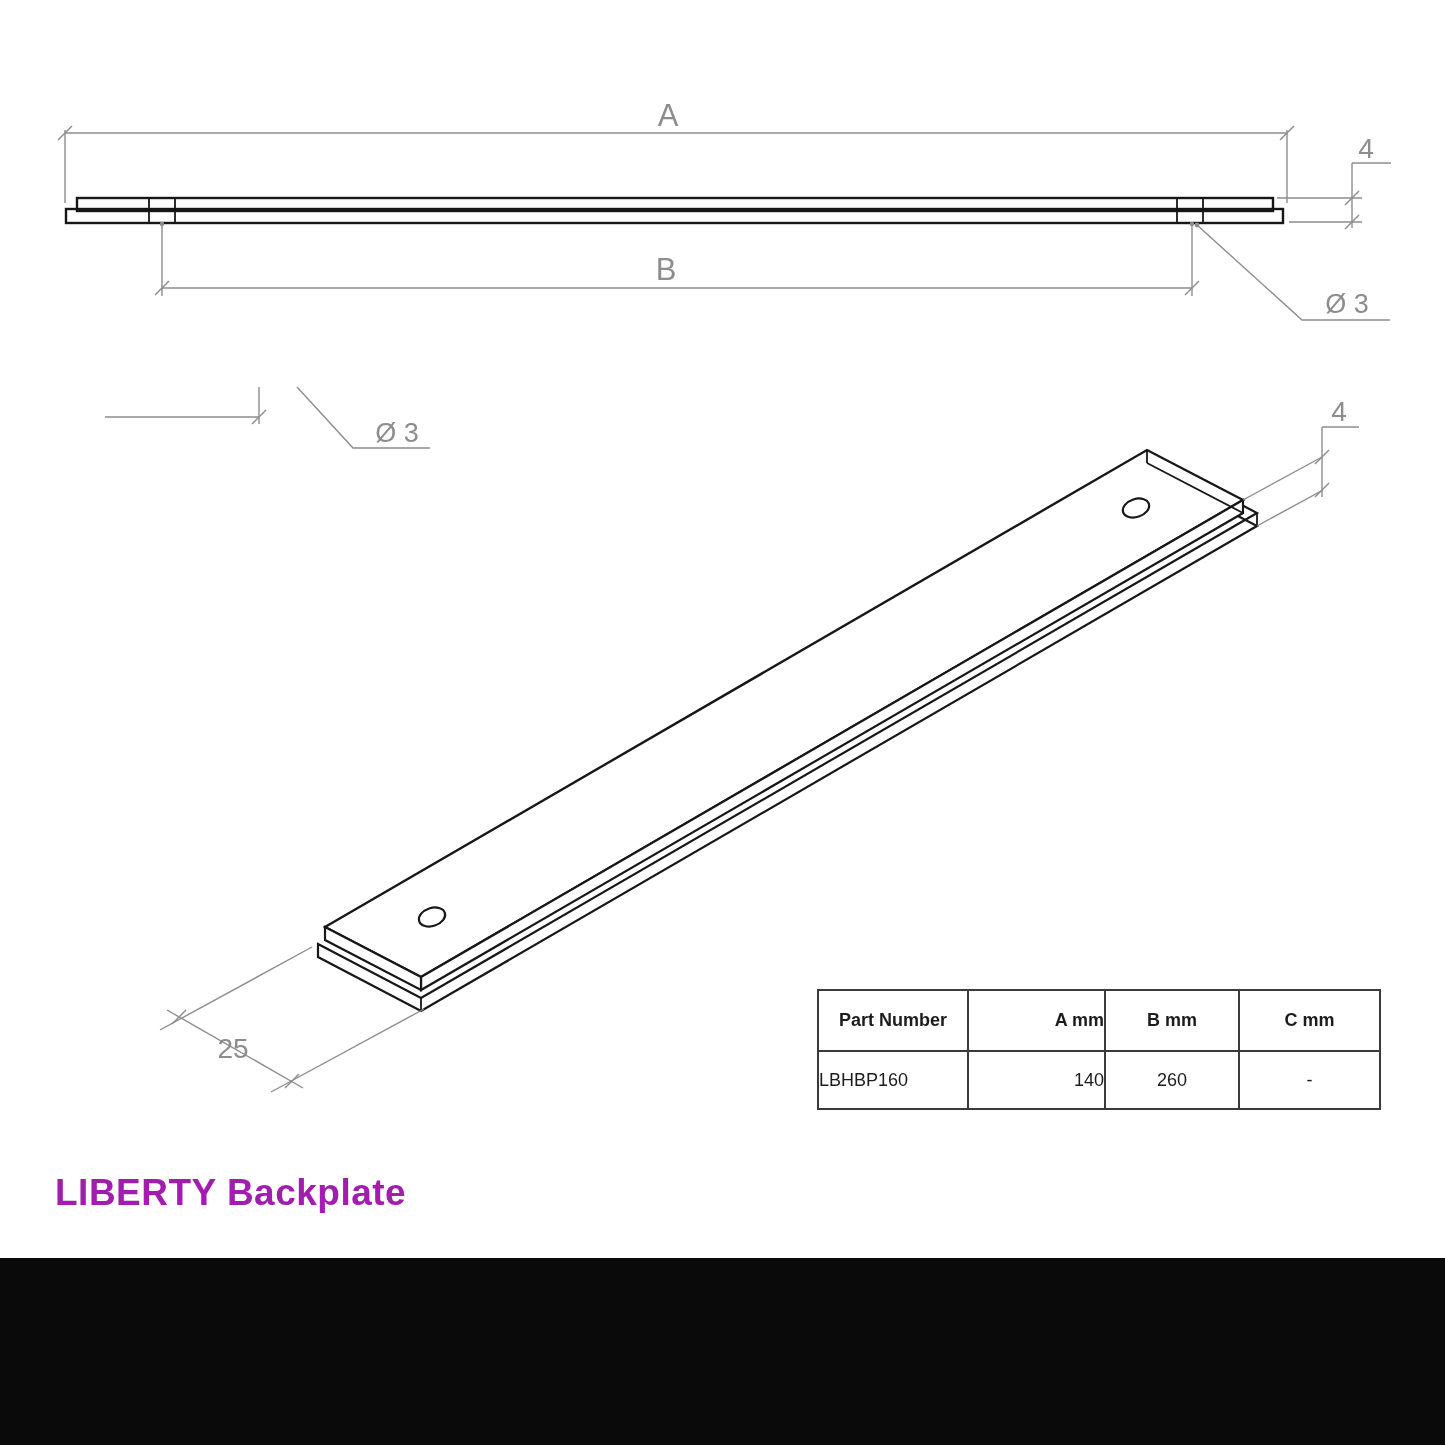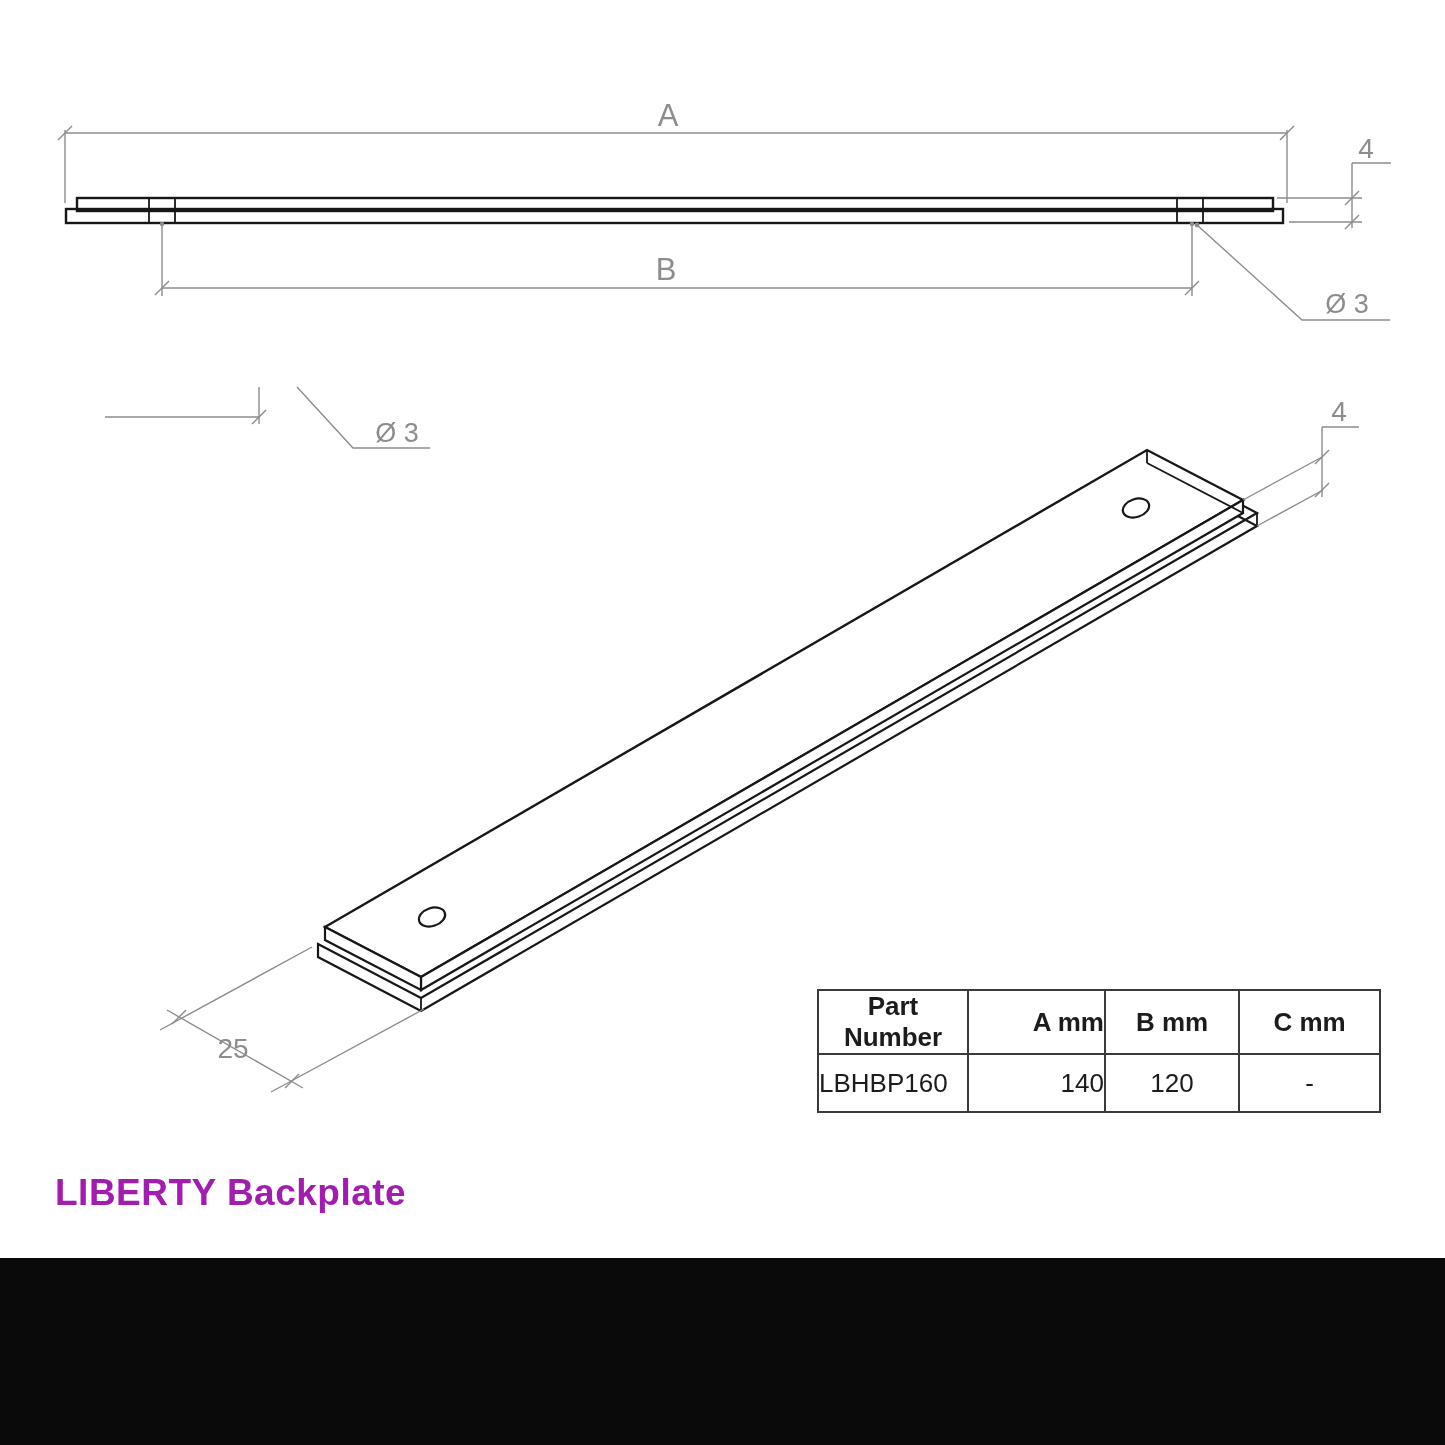--- a/index.html
+++ b/index.html
@@ -13,21 +13,21 @@
   
   .title{
     position:absolute;left:55px;top:1172px;
     font-size:37px;font-weight:800;color:#a21caf;letter-spacing:0.5px;
   }
 
   
   .spec-table{
     position:absolute;left:817px;top:989px;
     border-collapse:collapse;table-layout:fixed;
-    font-size:26px;color:#1c1c1c;
+    font-size:18px;color:#1c1c1c;
   }
   .spec-table td,.spec-table th{
     border:2px solid #3a3a3a;padding:0;vertical-align:middle;
     font-weight:normal;background:#fff;
   }
   .spec-table th{font-weight:bold;}
   .col-part{width:148px;} .col-a{width:135px;} .col-b{width:132px;} .col-c{width:139px;margin-left:19px;}
   .row-head{height:61px;} .row-1{height:58px;} .row-2{height:66px;}
   .c-center{text-align:center;}
   .c-left1{text-align:left;padding-left:21px;}
@@ -141,21 +141,21 @@
     <tbody>
         <tr class="row-head">
       <th class="col-part c-center">Part Number</th>
       <th class="col-a c-left2">A mm</th>
       <th class="col-b c-left3">B mm</th>
       <th class="col-c c-center">C mm</th>
     </tr>
     <tr class="row-1">
       <td class="c-left1">LBHBP160</td>
       <td class="c-left2">140</td>
-      <td class="c-left3">120</td>
+      <td class="c-left3">260</td>
       <td class="c-center">-</td>
     </tr>
   </tbody>
     </table>
 
   <div class="title">LIBERTY Backplate</div>
 
   <div class="footer">
 
     <span class="sr">MOMO</span>

